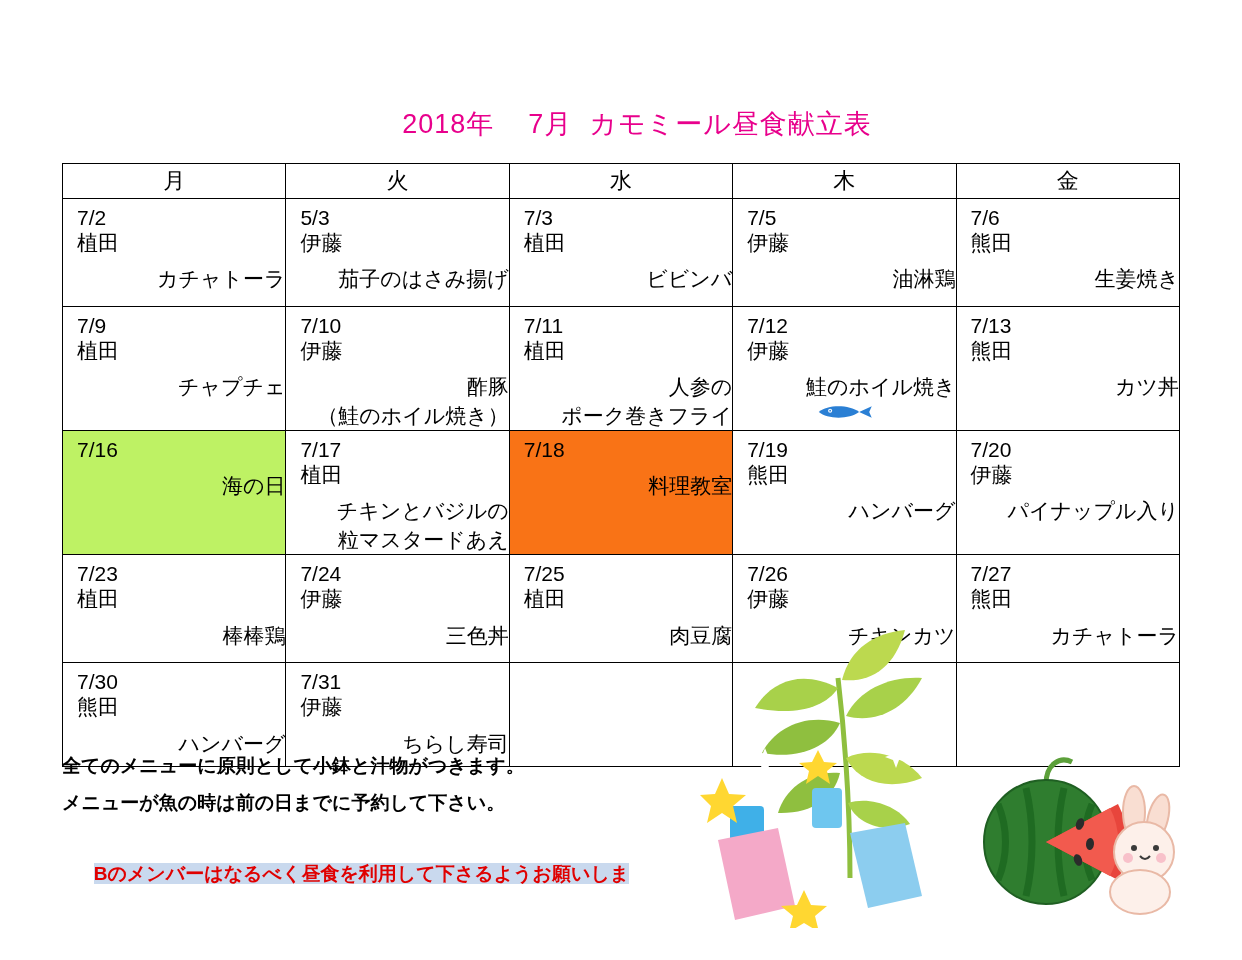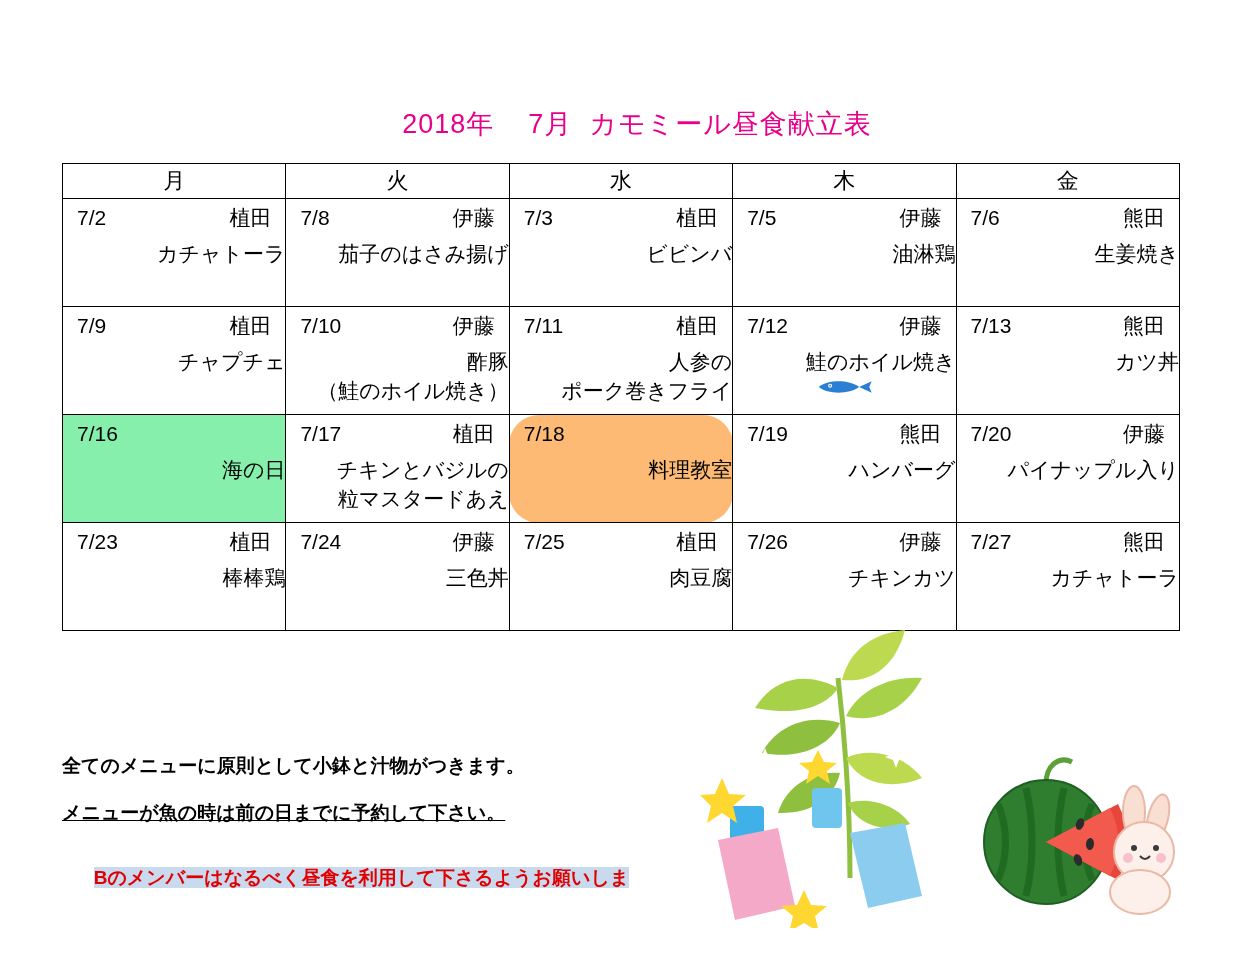--- a/index.html
+++ b/index.html
@@ -58,67 +58,66 @@
   }
   td.cell.short {
     height: 103px;
   }
   .row-head {
     display: flex;
     justify-content: space-between;
     padding: 6px 14px 0 14px;
     font-size: 21px;
     line-height: 1.2;
+    flex-direction: column;
   }
   .date {
     white-space: pre;
   }
   .staff {
     white-space: pre;
   }
   .dish {
     text-align: right;
     font-size: 21px;
     line-height: 1.35;
     padding-top: 10px;
     white-space: pre-line;
   }
   .holiday {
-    background: #86efac;
+    background: #bef264;
     margin-top: 42px;
   }
   .event {
-    background: #fdba74;
-    border-radius: 30px;
+    background: #f97316;
   }
   .fish-mark {
     display: block;
     text-align: center;
     margin-top: 2px;
   }
   .fish-svg {
     display: inline-block;
     vertical-align: middle;
   }
   .notes {
     position: absolute;
     left: 62px;
     top: 752px;
     width: 700px;
     font-size: 19px;
     line-height: 1.45;
     font-weight: bold;
   }
   .note-line {
-    margin-bottom: 19px;
+    margin-bottom: 9px;
     white-space: pre;
   }
   .note-line.tight {
-    margin-bottom: 10px;
-    text-decoration: underline;
+    margin-bottom: 16px;
   }
   .note-inline {
     display: flex;
     align-items: center;
     margin-bottom: 16px;
     white-space: pre;
   }
   .note-red {
     color: #e00000;
     white-space: pre;
@@ -163,21 +162,21 @@
         <tr>
           <td class="cell">
             <div class="row-head">
               <span class="date">7/2</span>
               <span class="staff">植田</span>
             </div>
             <div class="dish">カチャトーラ</div>
           </td>
           <td class="cell">
             <div class="row-head">
-              <span class="date">7/8</span>
+              <span class="date">5/3</span>
               <span class="staff">伊藤</span>
             </div>
             <div class="dish">茄子のはさみ揚げ</div>
           </td>
           <td class="cell">
             <div class="row-head">
               <span class="date">7/3</span>
               <span class="staff">植田</span>
             </div>
             <div class="dish">ビビンバ</div>
@@ -309,20 +308,39 @@
             </div>
             <div class="dish">チキンカツ</div>
           </td>
           <td class="cell">
             <div class="row-head">
               <span class="date">7/27</span>
               <span class="staff">熊田</span>
             </div>
             <div class="dish">カチャトーラ</div>
           </td>
+        </tr>
+        <tr>
+          <td class="cell short">
+            <div class="row-head">
+              <span class="date">7/30</span>
+              <span class="staff">熊田</span>
+            </div>
+            <div class="dish">ハンバーグ</div>
+          </td>
+          <td class="cell short">
+            <div class="row-head">
+              <span class="date">7/31</span>
+              <span class="staff">伊藤</span>
+            </div>
+            <div class="dish">ちらし寿司</div>
+          </td>
+          <td class="cell short"></td>
+          <td class="cell short"></td>
+          <td class="cell short"></td>
         </tr>
       </tbody>
   </table>
 
   <div class="notes">
     <div class="note-line">全てのメニューに原則として小鉢と汁物がつきます。</div>
     <div class="note-line tight">メニューが魚の時は前の日までに予約して下さい。</div>
     <div class="note-red">
       <span class="hl">Bのメンバーはなるべく昼食を利用して下さるようお願いしま</span>
     </div>

